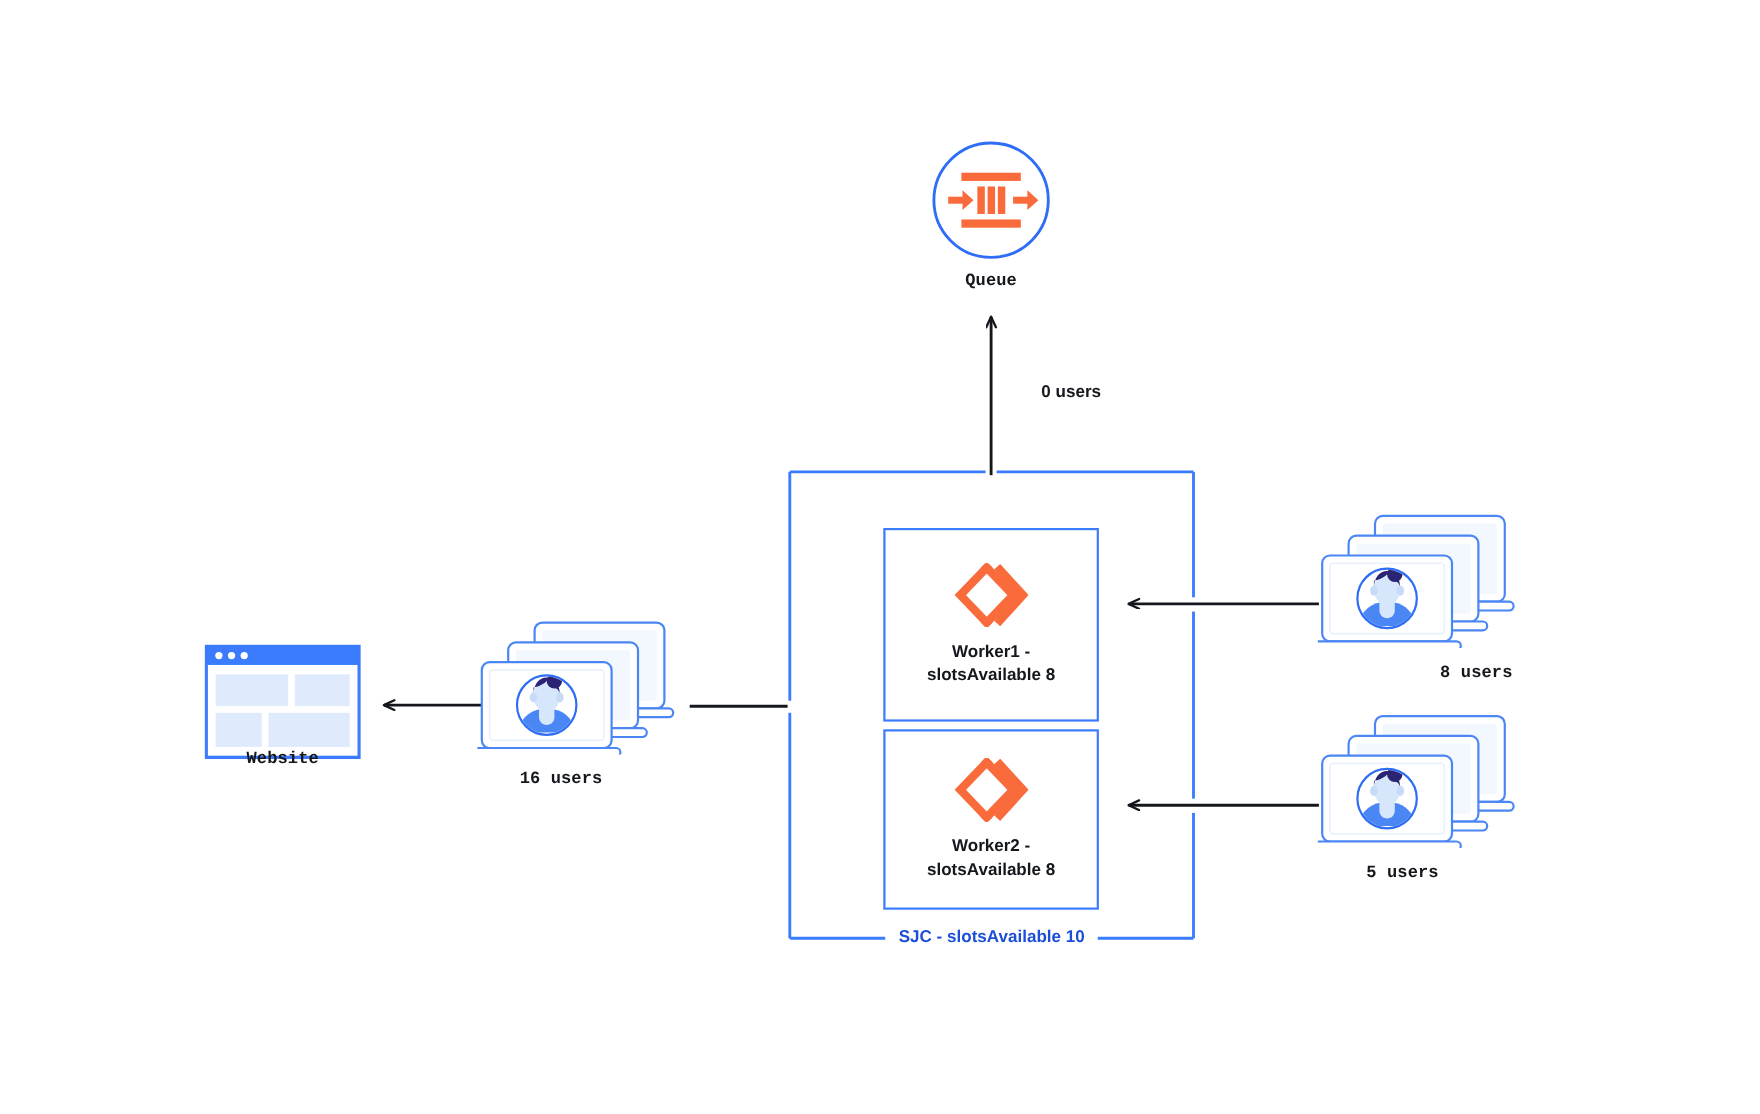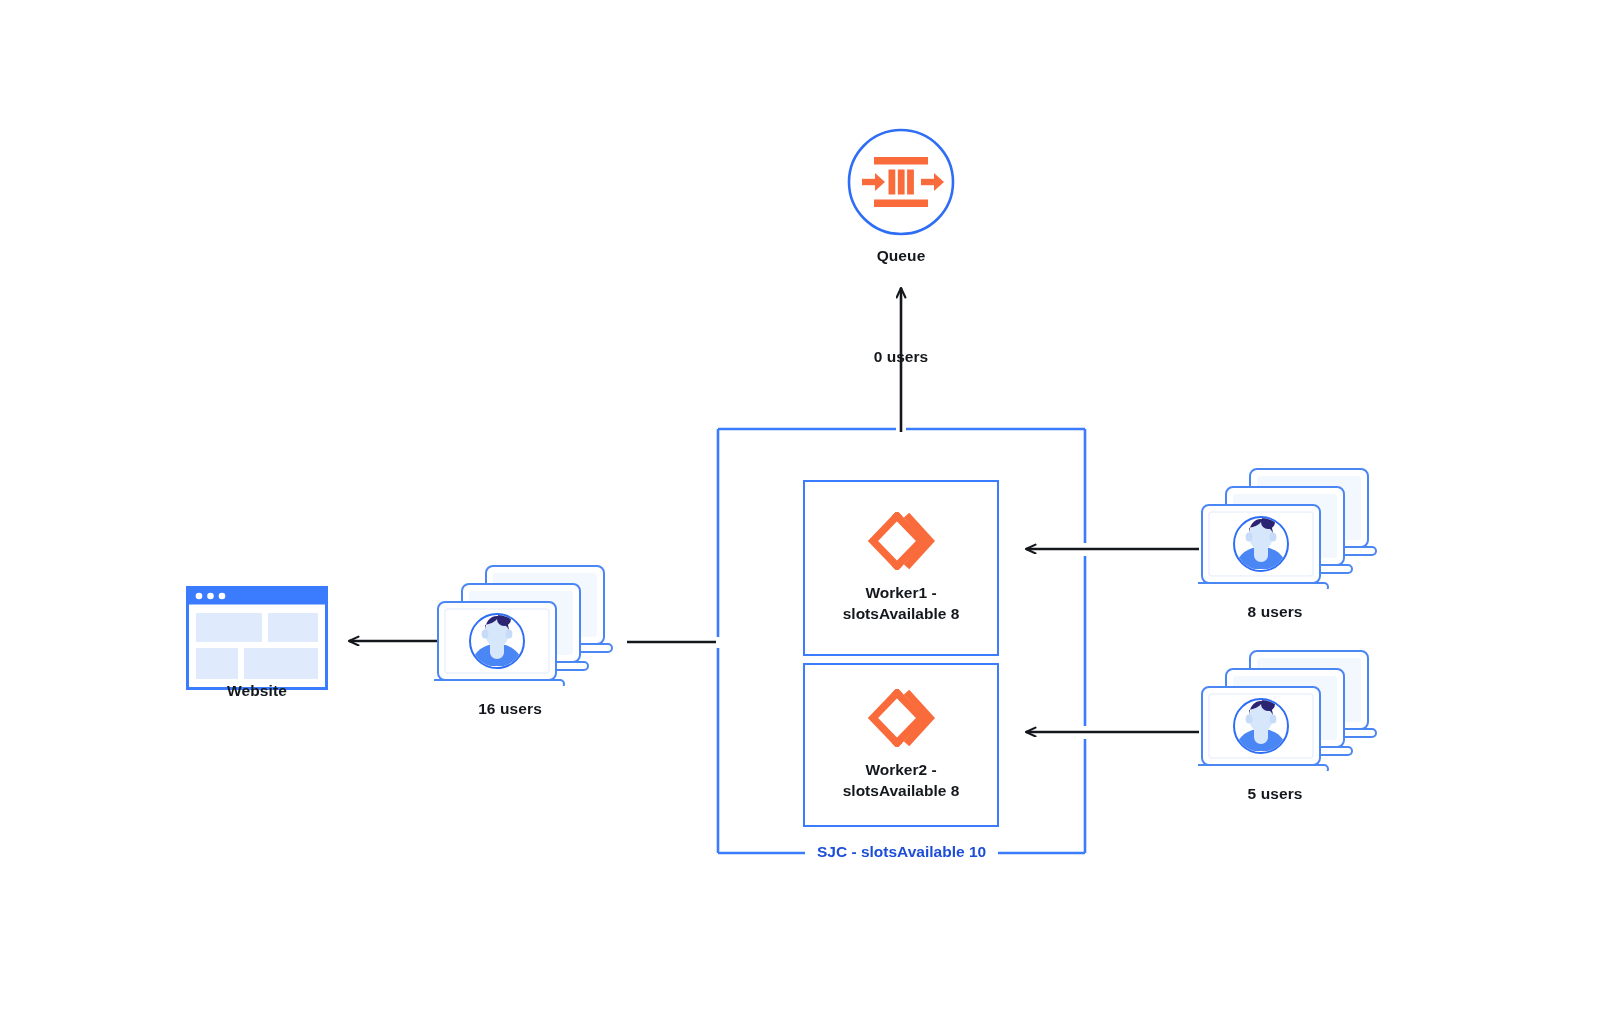--- a/index.html
+++ b/index.html
@@ -19,36 +19,36 @@
     left: 0; top: 0;
     width: 1600px;
     height: 1013px;
   }
   .node {
     position: absolute;
   }
   .caption {
     position: absolute;
     text-align: center;
-    font-family: Liberation Sans, sans-serif;
+    font-family: Liberation Mono, monospace;
     font-weight: bold;
     font-size: 15.5px;
     color: #14181d;
     letter-spacing: 0.1px;
     white-space: nowrap;
     line-height: 1.38;
   }
   .edge-label {
     position: absolute;
     font-family: "Liberation Sans", sans-serif;
     font-weight: bold;
     font-size: 15.5px;
     color: #14181d;
     white-space: nowrap;
-    text-align: center;
+    text-align: right;
   }
   .worker-box {
     position: absolute;
     border: 2.2px solid #3b7bfe;
     background: #ffffff;
     box-sizing: border-box;
     display: flex;
     flex-direction: column;
     align-items: center;
     justify-content: center;
@@ -249,21 +249,21 @@
           <path d="M51,70 c0,-10 5,-16 12,-16 c7,0 12,6 12,16 c0,-3 -2,-6 -5,-7 c-4,-1 -6,-4 -6,-7 c-3,4 -8,6 -13,7 z" fill="#2b2473"></path>
           <circle cx="70" cy="57" r="7" fill="#2b2473"></circle>
           <ellipse cx="51" cy="72" rx="3.4" ry="4.6" fill="#c6dbf8"></ellipse>
           <ellipse cx="75" cy="72" rx="3.4" ry="4.6" fill="#c6dbf8"></ellipse>
         </g>
       </g>
       <rect x="-4" y="118" width="134" height="8" rx="4" fill="#ffffff" stroke="#4b86f5" stroke-width="2"></rect>
     </g>
   </svg>
 </div>
-<div class="caption" style="left:1175px; top:601px; width:200px;">8 users</div>
+<div class="caption" style="left:1175px; top:601px; width:200px;text-align:right;">8 users</div>
 
 <div class="node" style="left:1198px; top:647px; width:186px; height:124px;">
   <svg width="186" height="124" viewBox="0 0 186 124">
     <g>
       <rect x="52" y="4" width="118" height="78" rx="7" fill="#ffffff" stroke="#4b86f5" stroke-width="2"></rect>
       <rect x="59" y="11" width="104" height="64" rx="3" fill="#f3f7fe"></rect>
       <rect x="44" y="82" width="134" height="8" rx="4" fill="#ffffff" stroke="#4b86f5" stroke-width="2"></rect>
     </g>
     <g>
       <rect x="28" y="22" width="118" height="78" rx="7" fill="#ffffff" stroke="#4b86f5" stroke-width="2"></rect>

